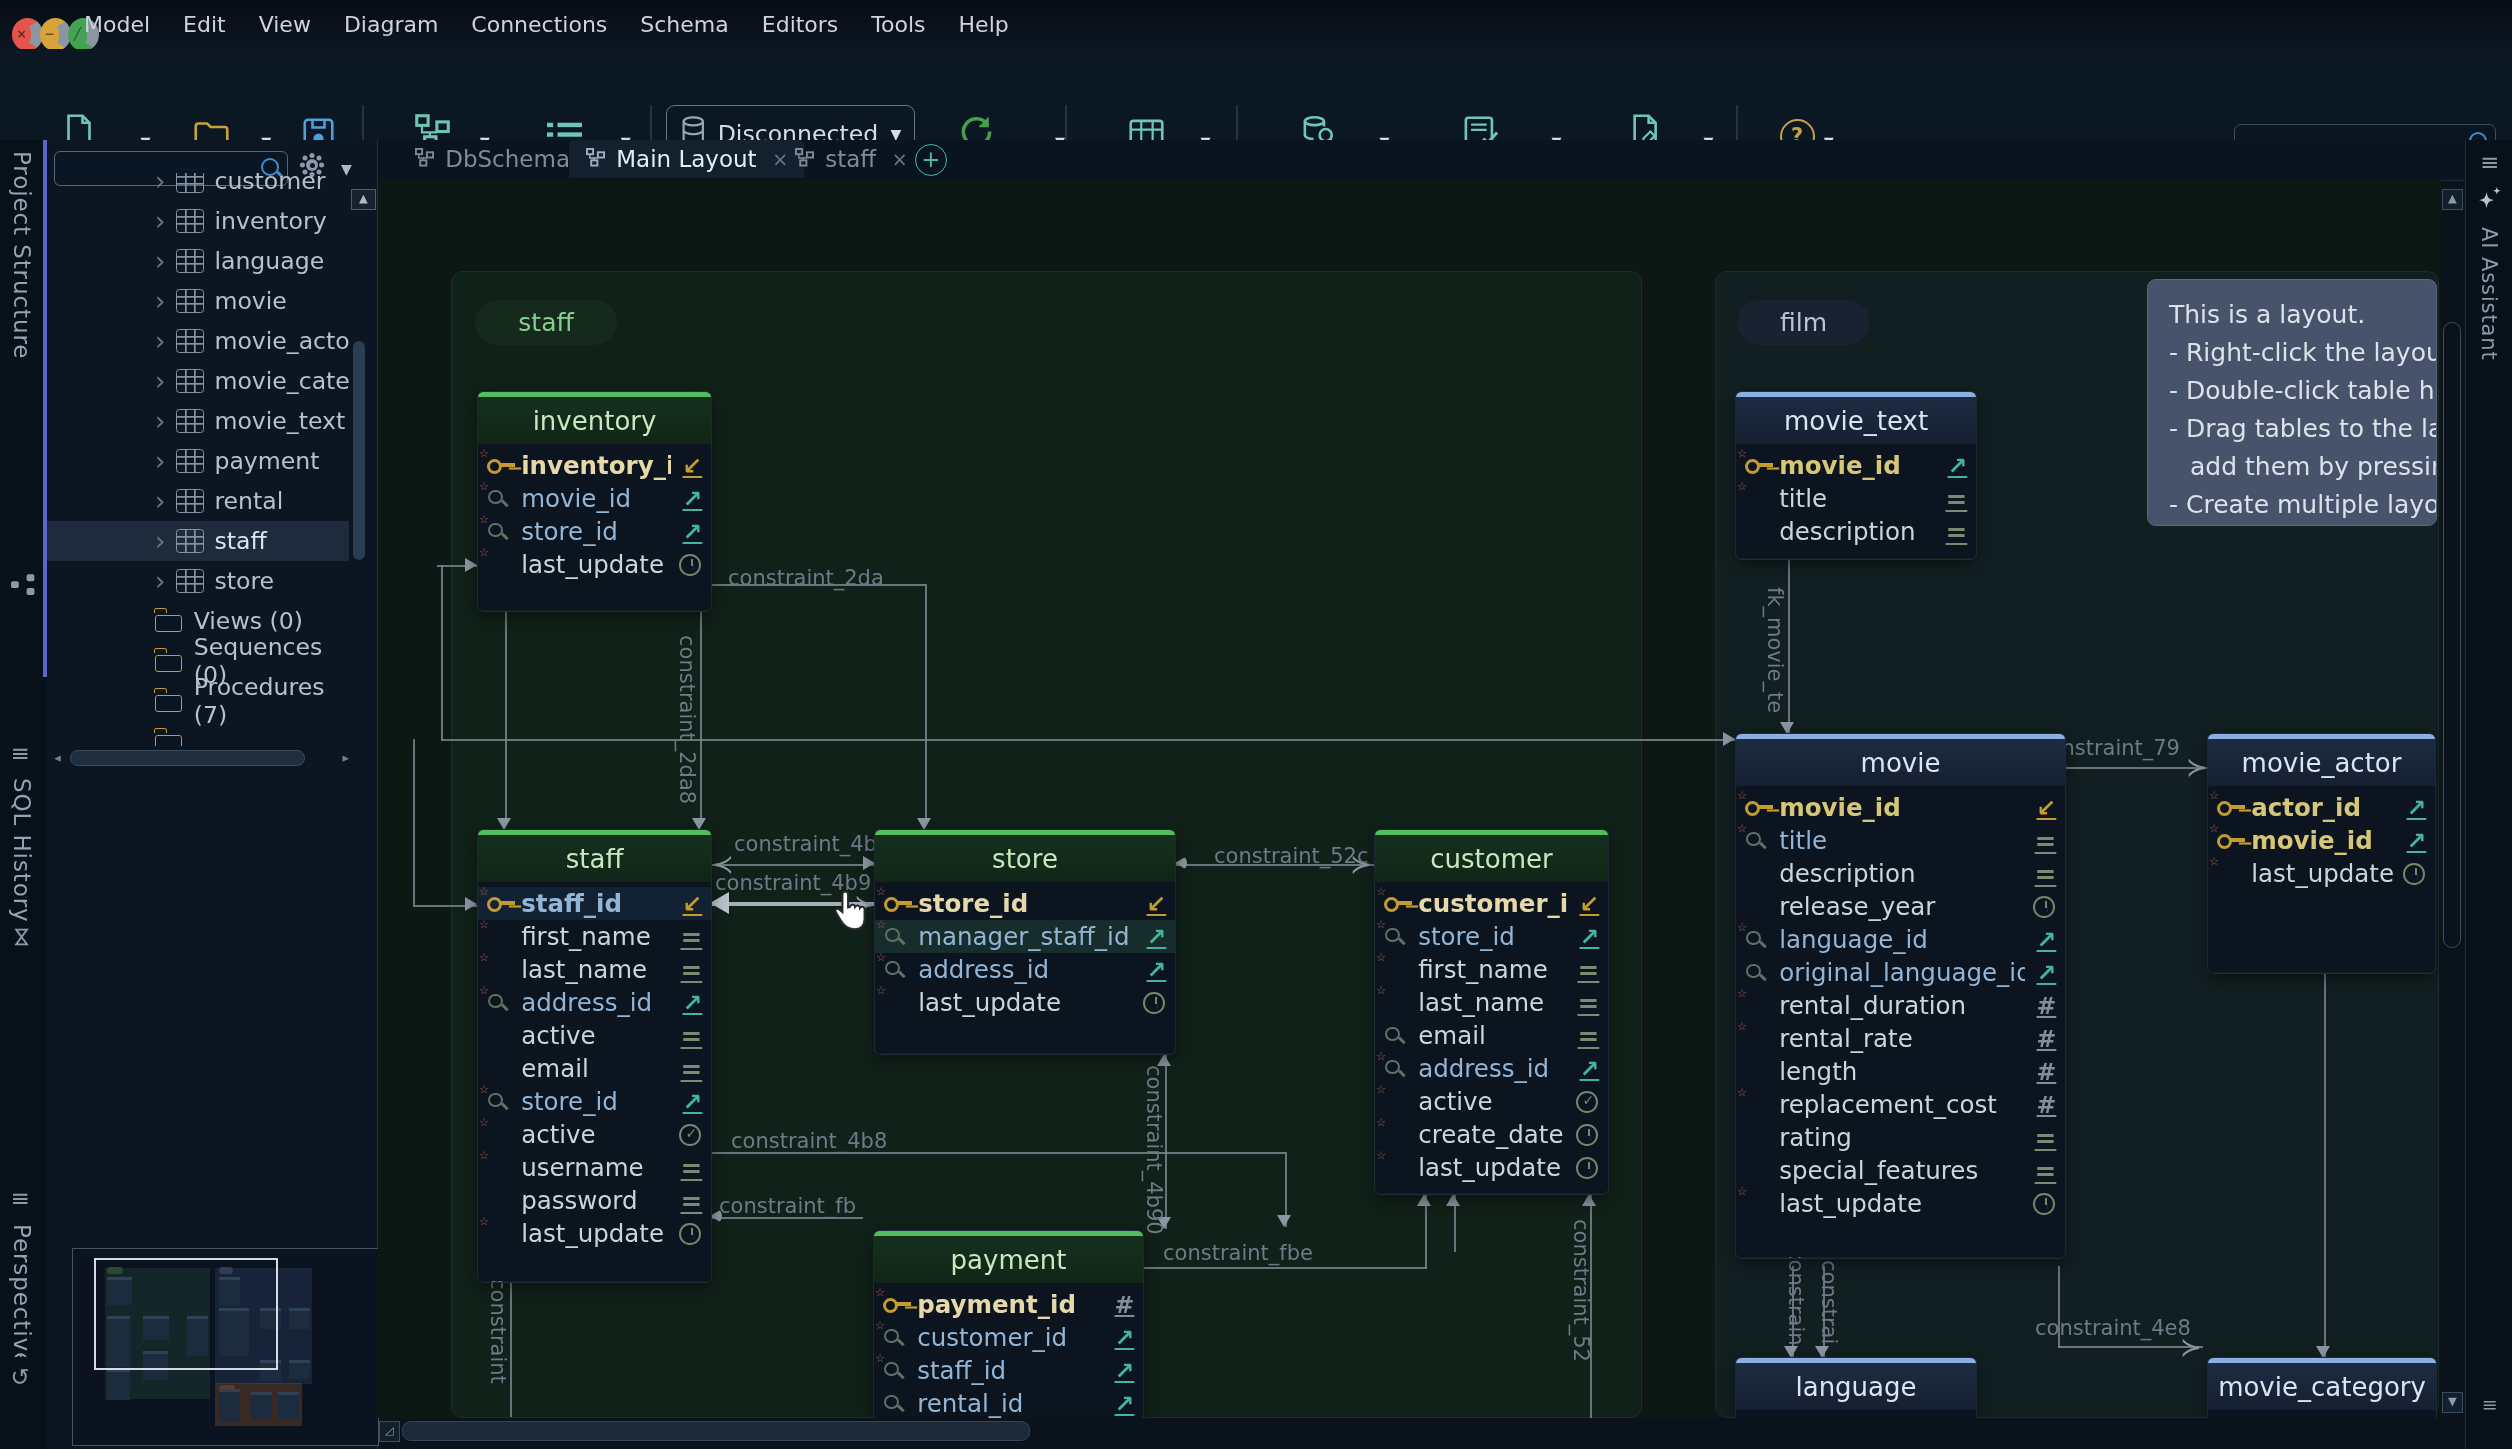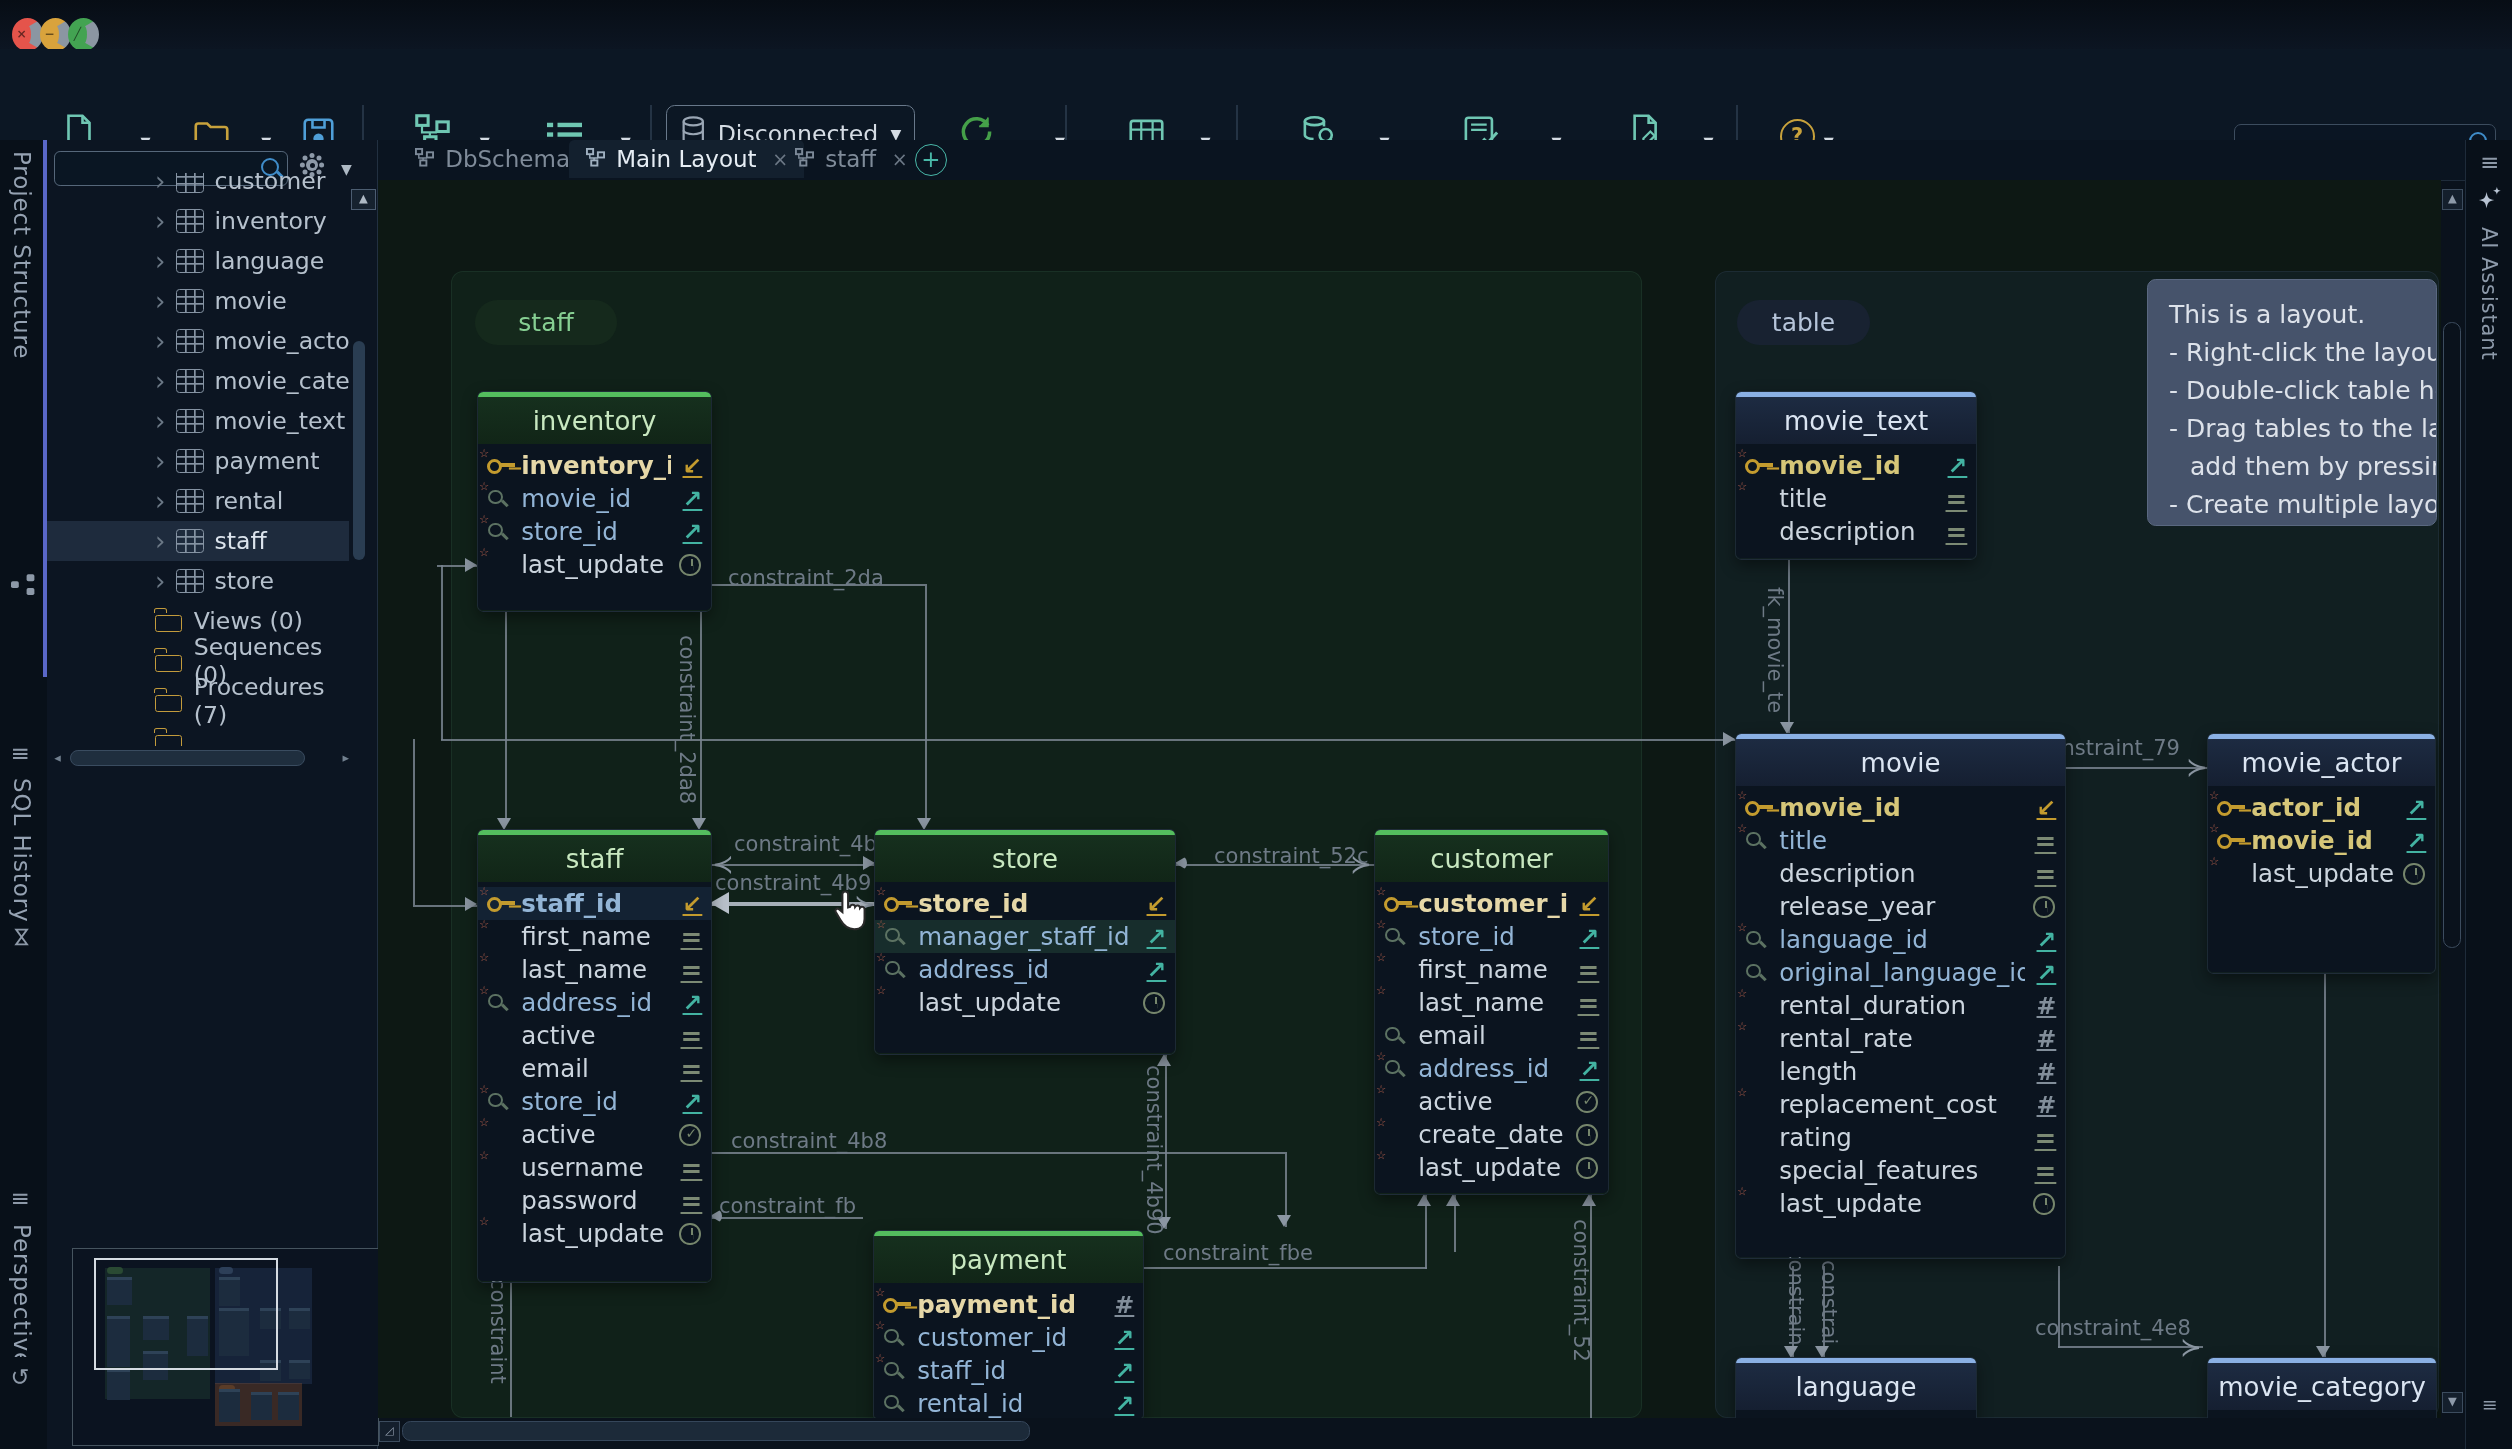--- a/index.html
+++ b/index.html
@@ -144,20 +144,31 @@
 </style>
 </head>
 <body>
 
 <div id="app">
 
   <div id="titlebar">
     <span class="tl" style="left:12.2px;background:#e5544b">×</span>
     <span class="tl" style="left:40px;background:#d9a33c">−</span>
     <span class="tl" style="left:68px;background:#43a352">╱</span>
+    <div id="menu">
+      <span>Model</span>
+      <span>Edit</span>
+      <span>View</span>
+      <span>Diagram</span>
+      <span>Connections</span>
+      <span>Schema</span>
+      <span>Editors</span>
+      <span>Tools</span>
+      <span>Help</span>
+    </div>
   </div>
 
   <div id="toolbar">
     <div class="tbtn" style="left:5.2px;width:147px">
       <div class="tico">
           <span><svg width="28" height="35" viewBox="0 0 32 40" fill="none" stroke="#6fc7b3" stroke-width="3">
               <path d="M4 2h16l8 8v28H4z"></path>
               <path d="M20 2v8h8"></path>
             </svg></span>
         </div>
@@ -456,21 +467,21 @@
       <div class="mini" style="left:178px;top:143px;width:21px;height:24.5px"></div>
       <div class="mini" style="left:205px;top:143px;width:21px;height:24.5px"></div>
       <div id="mmviewport"></div>
     </div>
   </div>
 
   <div id="canvas">
     <div id="grp-staff" class="grect"></div>
     <div id="grp-film" class="grect"></div>
     <div id="pill-staff" class="gpill">staff</div>
-    <div id="pill-film" class="gpill">table</div>
+    <div id="pill-film" class="gpill">film</div>
 
     <div class="hl2" style="left:332px;top:404px;width:215px"></div>
     <div class="vl2" style="left:547px;top:404px;height:236px"></div>
     <div class="tri td" style="left:539px;top:638px"></div>
     <div class="vl2" style="left:127px;top:432px;height:208px"></div>
     <div class="tri td" style="left:119px;top:638px"></div>
     <div class="vl2" style="left:322px;top:432px;height:208px"></div>
     <div class="tri td" style="left:314px;top:638px"></div>
     <div class="hl2" style="left:59px;top:385px;width:40px"></div>
     <div class="tri tr" style="left:87px;top:378px"></div>

